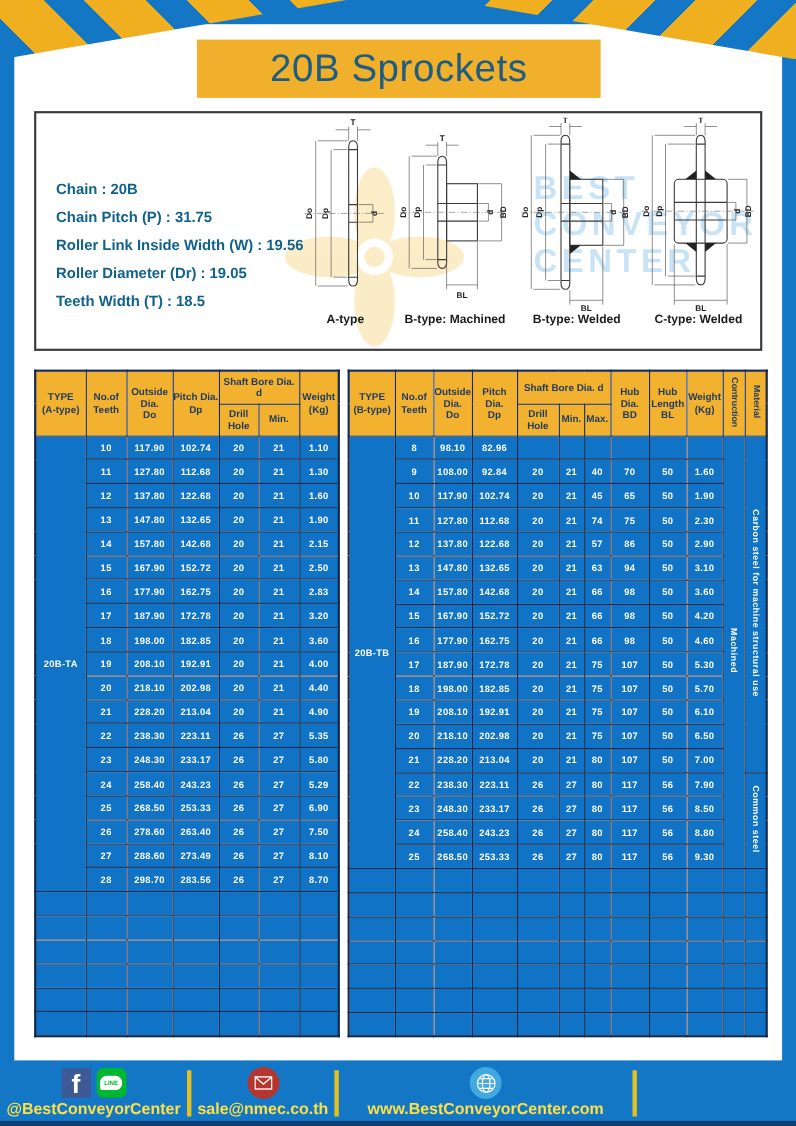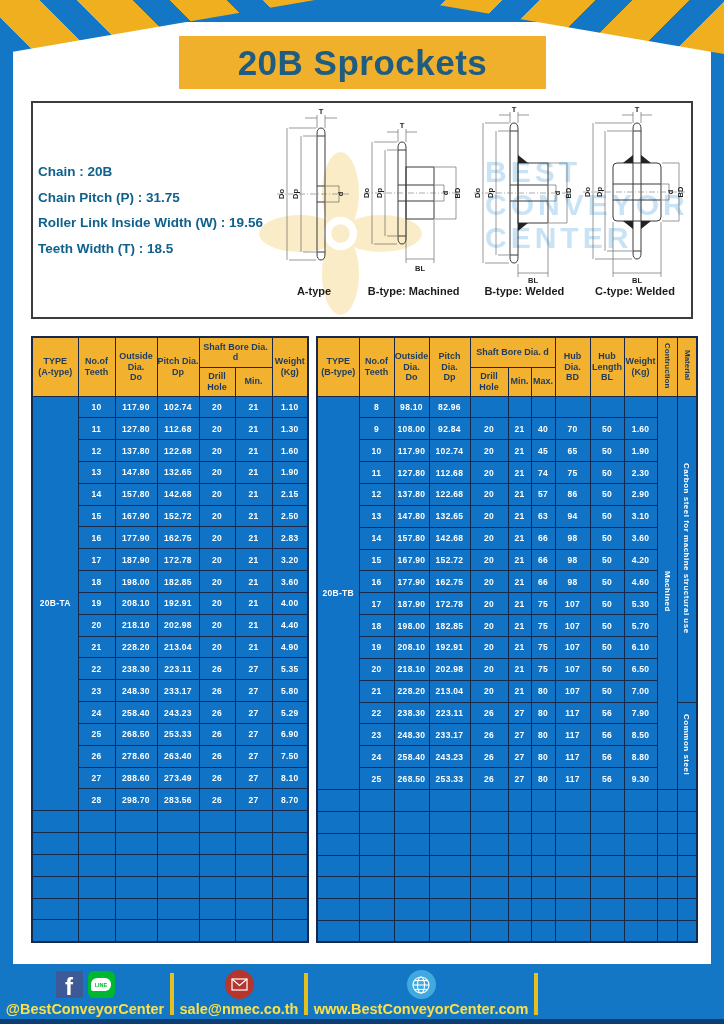--- a/index.html
+++ b/index.html
@@ -9,25 +9,25 @@
   
   .frame-top{position:absolute;top:0;left:0;right:0;height:22px;background:#1377C6;}
   .frame-left{position:absolute;top:0;bottom:0;left:0;width:13px;background:#1377C6;}
   .frame-right{position:absolute;top:0;bottom:0;right:0;width:13px;background:#1377C6;}
   .hazard{position:absolute;top:0;height:54px;width:315px;}
   .hazard.hz-left{left:0;background:repeating-linear-gradient(45deg,#1377C6 0 26px,#EFAF1F 26px 66px);clip-path:polygon(0 0,100% 0,0 100%);}
   .hazard.hz-right{right:0;background:repeating-linear-gradient(135deg,#1377C6 0 26px,#EFAF1F 26px 66px);clip-path:polygon(0 0,100% 0,100% 100%);}
 
   
   .banner{position:absolute;left:179px;top:36px;width:367px;height:53px;background:#F0B02C;display:flex;align-items:center;justify-content:center;}
-  .banner h1{margin:0;font-size:35px;font-weight:bold;color:#1E5C82;letter-spacing:0.5px;}
+  .banner h1{margin:0;font-size:35px;font-weight:normal;color:#1E5C82;letter-spacing:0.5px;}
 
   
   .info-panel{position:absolute;left:31px;top:101px;width:662px;height:218px;background:#fff;border:2px solid #3c3c3c;overflow:hidden;}
-  .specs{position:absolute;left:5px;top:56px;z-index:2;}
+  .specs{position:absolute;left:18px;top:56px;z-index:2;}
   .specs div{font-size:13.5px;font-weight:bold;color:#10618C;line-height:25.5px;white-space:nowrap;}
   .diagrams{position:absolute;left:238px;top:4px;right:2px;bottom:2px;display:flex;justify-content:space-between;z-index:1;}
   .diag{display:flex;flex-direction:column;align-items:center;}
   .diag .dlabel{font-size:11px;font-weight:600;color:#1c1c1c;margin-top:0px;white-space:nowrap;}
   .diag svg text{font-size:7.5px;fill:#222;font-weight:600;}
   .wm-text{position:absolute;left:452px;top:52px;width:215px;z-index:0;text-align:left;color:rgba(125,188,232,0.42);font-weight:bold;font-size:30px;line-height:33px;letter-spacing:4px;}
   .wm-logo{position:absolute;left:215px;top:38px;z-index:0;opacity:.34;}
 
   
   table.spec{position:absolute;border-collapse:collapse;table-layout:fixed;border:2.5px solid #16294D;}
@@ -90,20 +90,21 @@
     <div class="wm-text">
       <div>BEST</div>
       <div>CONVEYOR</div>
       <div>CENTER</div>
     </div>
 
     <div class="specs">
       <div>Chain : 20B</div>
       <div>Chain Pitch (P) : 31.75</div>
       <div>Roller Link Inside Width (W) : 19.56</div>
+      <div>Roller Diameter (Dr) : 19.05</div>
       <div>Teeth Width (T) : 18.5</div>
     </div>
 
     <div class="diagrams">
 
       <div class="diag">
         <svg width="86" height="178" viewBox="0 0 86 178">
           <g stroke="#3a3a3a" stroke-width="1" fill="none">
             <path d="M46,27 Q46,21 50,21 Q54,21 54,27 L54,147 Q54,153 50,153 Q46,153 46,147 Z"></path>
             <line x1="46" y1="29" x2="54" y2="29"></line>
@@ -877,21 +878,21 @@
         <svg width="17" height="13" viewBox="0 0 17 13">
             <g stroke="#fff" stroke-width="1.2" fill="none">
               <rect x="1" y="1" width="15" height="11"></rect>
               <path d="M1,1 L8.5,7.5 L16,1"></path>
             </g>
           </svg>
       </div>
       <div class="flabel">sale@nmec.co.th</div>
     </div>
     <div class="fdiv"></div>
-    <div class="fsec" style="width:226px">
+    <div class="fsec" style="width:267px">
       <div class="circle-icon globe-bg">
         <svg width="22" height="22" viewBox="0 0 22 22">
             <g stroke="#fff" stroke-width="1.1" fill="none">
               <circle cx="11" cy="11" r="8"></circle>
               <ellipse cx="11" cy="11" rx="3.5" ry="8"></ellipse>
               <line x1="3" y1="11" x2="19" y2="11"></line>
               <line x1="4.2" y1="6.5" x2="17.8" y2="6.5"></line>
               <line x1="4.2" y1="15.5" x2="17.8" y2="15.5"></line>
             </g>
           </svg>

